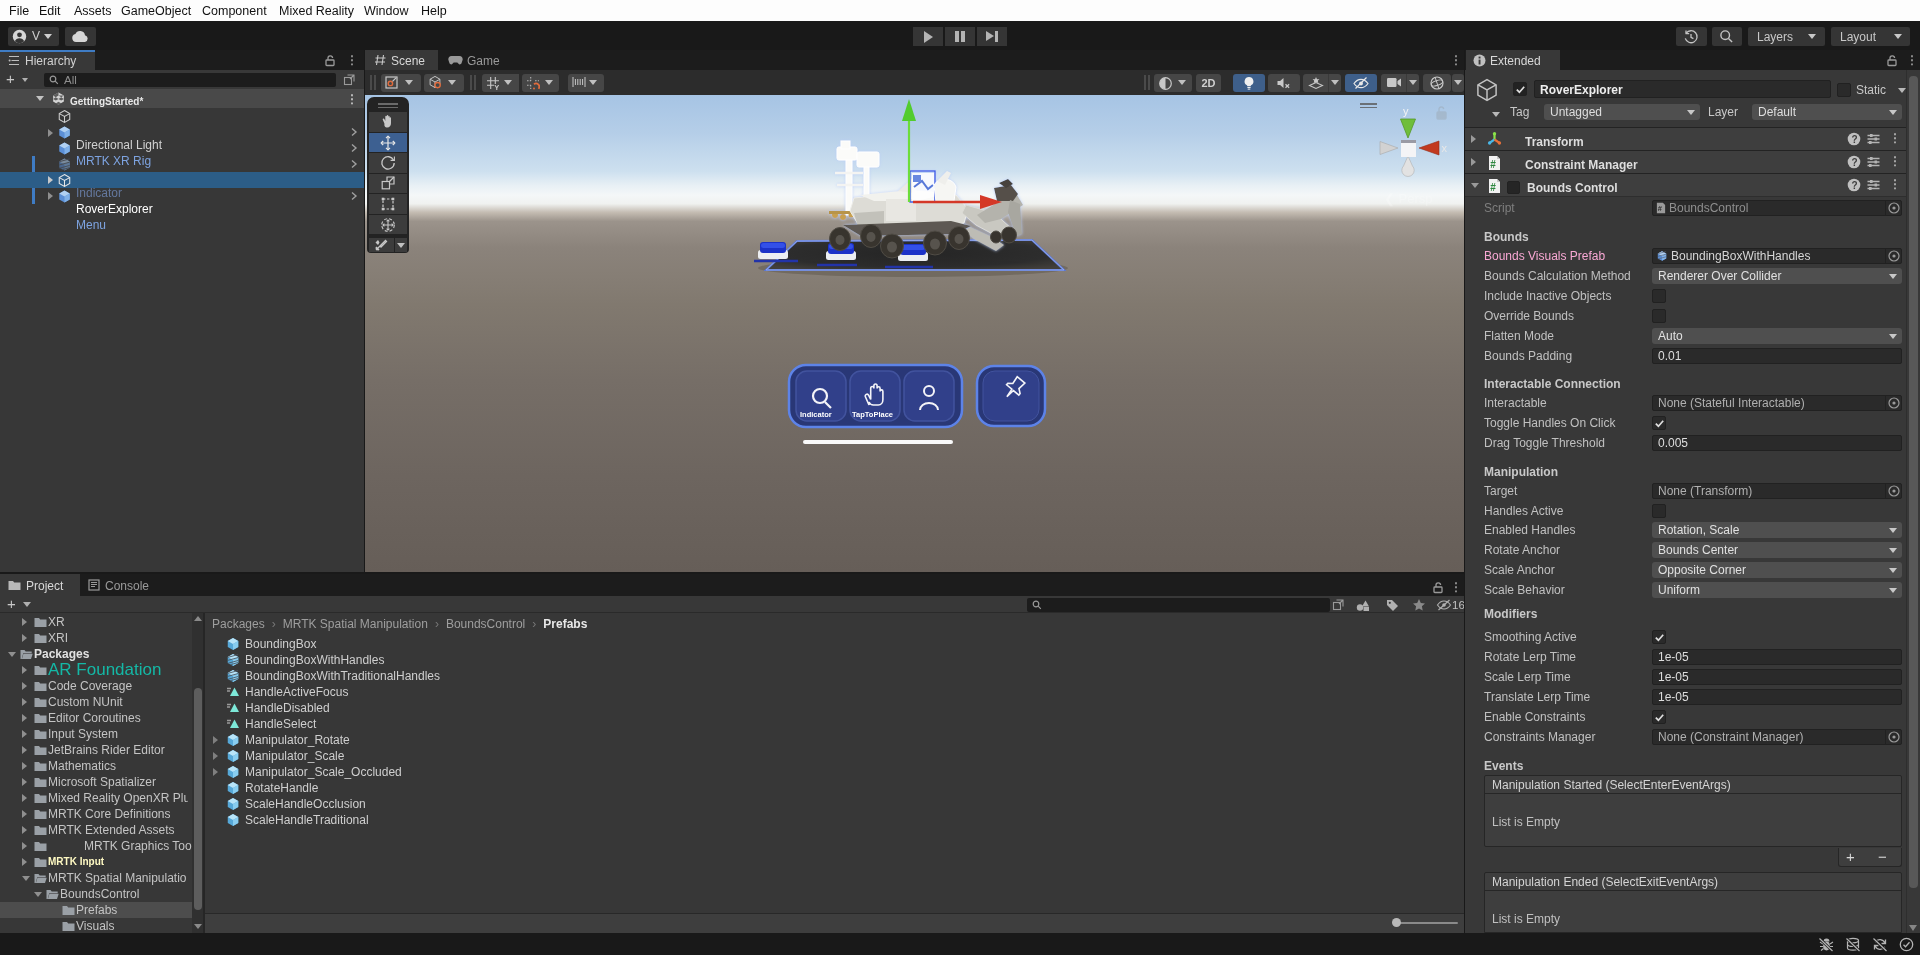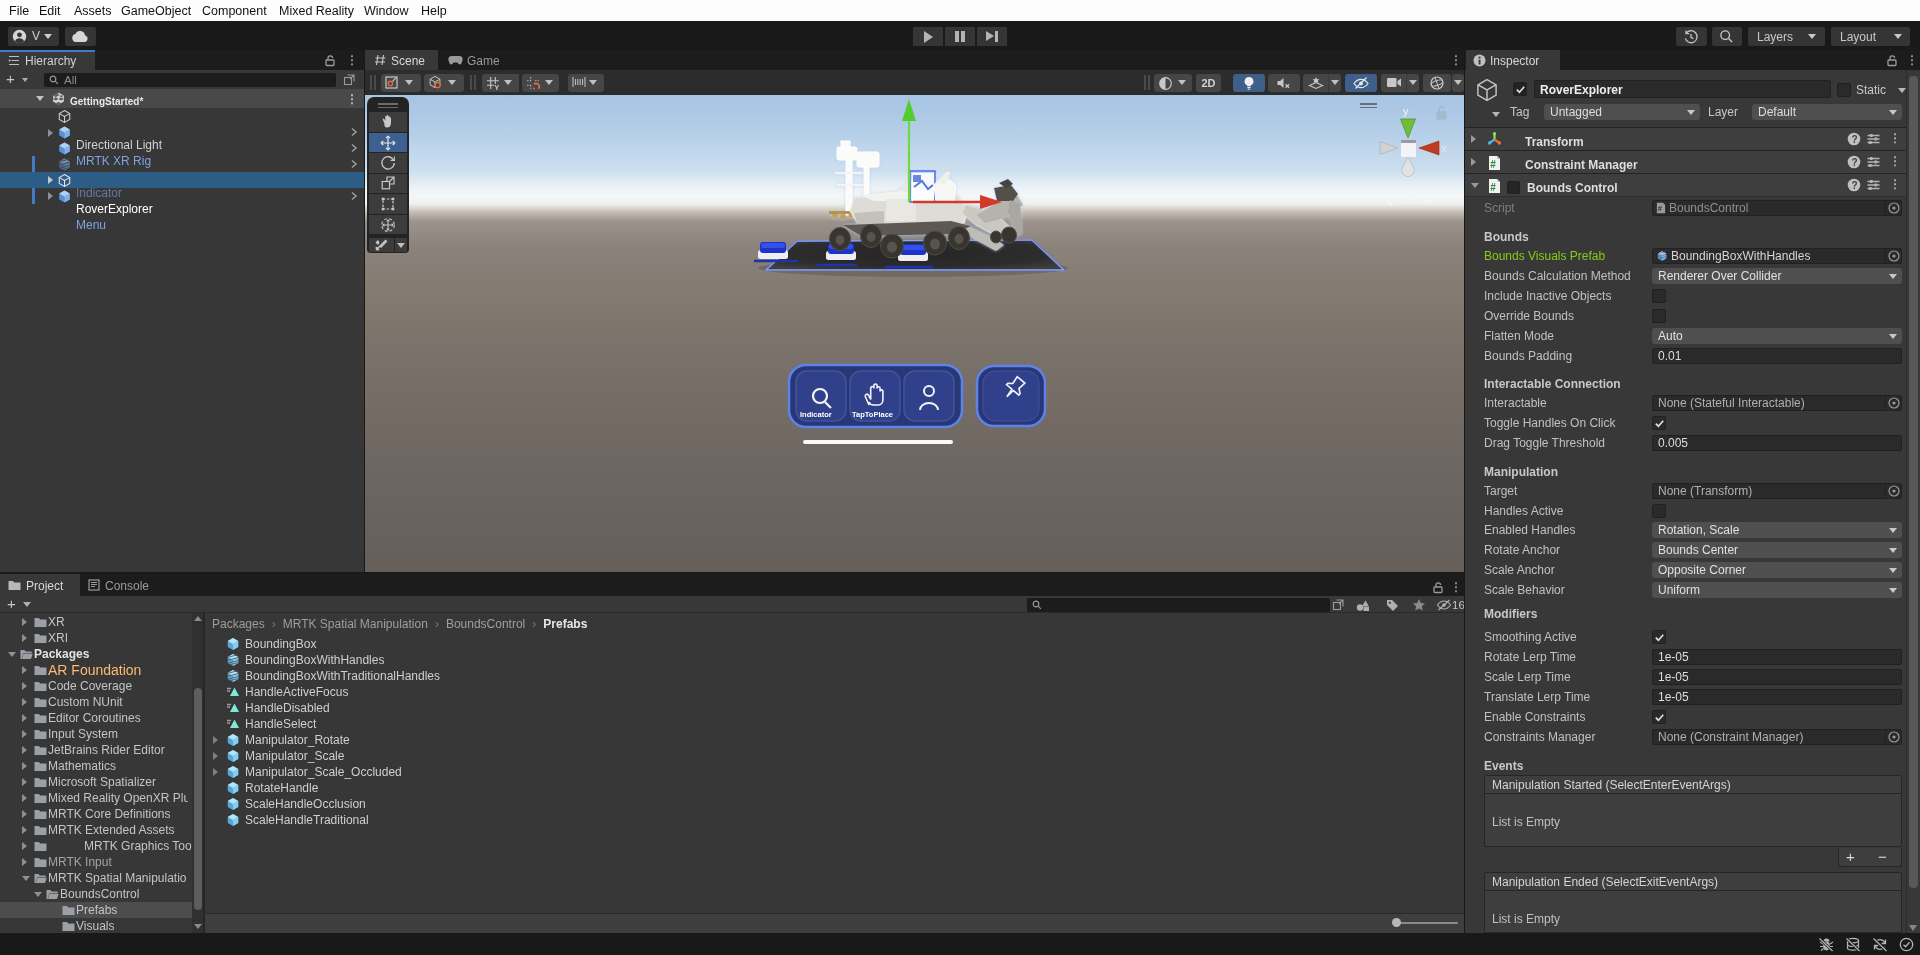--- a/index.html
+++ b/index.html
@@ -480,21 +480,21 @@
   <div id="inspector">
     <div class="abs" style="left:1465px;top:50px;width:455px;height:883px;background:#383838;"></div>
 
     <div class="abs tabbar" style="left:1465px;top:50px;width:455px;height:20px;"></div>
     <div class="abs" style="left:1466px;top:50px;width:94px;height:20px;background:#383838;"></div>
     <svg class="abs" style="left:1473px;top:54px;" width="13" height="13" viewBox="0 0 13 13">
         <circle cx="6.5" cy="6.5" r="6" fill="#c0c0c0"></circle>
         <rect x="5.6" y="2.6" width="1.9" height="1.9" fill="#383838"></rect>
         <rect x="5.6" y="5.6" width="1.9" height="4.9" fill="#383838"></rect>
       </svg>
-    <div class="abs" style="left:1490px;top:53.5px;color:#d8d8d8;font-size:12px;">Inspector</div>
+    <div class="abs" style="left:1490px;top:53.5px;color:#d8d8d8;font-size:12px;">Extended</div>
     <svg class="abs" style="left:1886px;top:55px;" width="12" height="12" viewBox="0 0 12 12" fill="none" stroke="#9a9a9a" stroke-width="1.3">
         <rect x="2" y="5" width="8" height="5.5" rx="0.8"></rect>
         <path d="M4 5V3.4A2.3 2.3 0 0 1 8.6 3"></path>
       </svg>
     <div class="abs" style="left:1906px;top:53px;color:#9a9a9a;font-size:12px;font-weight:bold;">⋮</div>
 
     <svg class="abs" style="left:1474px;top:77px;" width="26" height="26" viewBox="0 0 16 16" fill="none" stroke="#c4c4c4" stroke-width="0.9">
         <path d="M8 1.6l5.6 3.2v6.4L8 14.4 2.4 11.2V4.8z"></path>
         <path d="M2.5 4.9L8 8l5.5-3.1M8 8v6.2"></path>
       </svg>
@@ -588,21 +588,21 @@
           <path d="M1 1h8l3 3v11H1z" fill="#9a9a9a"></path>
           <text x="2.2" y="12.5" font-size="10" font-weight="bold" fill="#2a2a2a">#</text>
         </svg>
         <div class="abs" style="left:1669px;top:201px;height:14px;line-height:14px;color:#8f8f8f;font-size:12px;white-space:nowrap;">BoundsControl</div>
         <div class="abs" style="left:1885px;top:201px;width:16px;height:14px;border-left:1px solid #212121;"></div>
         <svg class="abs" style="left:1888px;top:202px;" width="12" height="12" viewBox="0 0 12 12">
           <circle cx="6" cy="6" r="5" fill="none" stroke="#9a9a9a" stroke-width="1.2"></circle>
           <circle cx="6" cy="6" r="1.6" fill="#9a9a9a"></circle>
         </svg>
     <div class="abs" style="left:1484px;top:229px;height:16px;line-height:16px;color:#c8c8c8;font-weight:bold;font-size:12px;white-space:nowrap;">Bounds</div>
-    <div class="abs" style="left:1484px;top:248px;height:16px;line-height:16px;color:#84cc16;font-size:12px;white-space:nowrap;">Bounds Visuals Prefab</div>
+    <div class="abs" style="left:1484px;top:248px;height:16px;line-height:16px;color:#f9a8d4;font-size:12px;white-space:nowrap;">Bounds Visuals Prefab</div>
     <div class="abs" style="left:1652px;top:248px;width:250px;height:16px;background:#2a2a2a;border:1px solid #212121;border-radius:2px;"></div>
         <svg class="abs" style="left:1656px;top:250px;" width="12" height="12" viewBox="0 0 16 16">
           <path d="M8 1.6l5.6 3.2v6.4L8 14.4 2.4 11.2V4.8z" fill="#5b8fd6"></path>
           <path d="M8 1.6l5.6 3.2L8 8 2.4 4.8z" fill="#b0d0f2"></path>
           <path d="M8 8l5.6-3.2v6.4L8 14.4z" fill="#7fb0e8"></path>
           <path d="M2.5 5l11-3M2.5 8.5l11-3M2.5 12l11-3" stroke="#555c66" stroke-width="0.8"></path>
         </svg>
         <div class="abs" style="left:1671px;top:249px;height:14px;line-height:14px;color:#d6d6d6;font-size:12px;white-space:nowrap;">BoundingBoxWithHandles</div>
         <div class="abs" style="left:1885px;top:249px;width:16px;height:14px;border-left:1px solid #212121;"></div>
         <svg class="abs" style="left:1888px;top:250px;" width="12" height="12" viewBox="0 0 12 12">
@@ -776,21 +776,21 @@
     <div class="abs" style="left:8px;top:651.5px;width:0;height:0;border-left:4px solid transparent;border-right:4px solid transparent;border-top:5px solid #8f8f8f;"></div>
     <svg class="abs" style="left:20px;top:648.5px;" width="13" height="11" viewBox="0 0 13 11">
         <path d="M0.5 1h4l1.2 1.5h6v1.8H3.2L1.8 10H0.5z" fill="#9aa0a6"></path>
         <path d="M3.4 4.8h9.3L11 10H1.9z" fill="#9aa0a6"></path>
       </svg>
     <div class="abs" style="left:34px;top:646px;height:16px;line-height:16px;font-size:12px;font-weight:bold;color:#e2e2e2;white-space:nowrap;max-width:154px;overflow:hidden;">Packages</div>
     <div class="abs" style="left:22px;top:666px;width:0;height:0;border-top:4px solid transparent;border-bottom:4px solid transparent;border-left:5px solid #8f8f8f;"></div>
     <svg class="abs" style="left:34px;top:664.5px;" width="13" height="11" viewBox="0 0 13 11">
         <path d="M0.5 1h4.5l1.2 1.6h6.3V10H0.5z" fill="#9aa0a6"></path>
       </svg>
-    <div class="abs" style="left:48px;top:662px;height:16px;line-height:16px;font-size:14px;font-weight:normal;color:#fdba74;white-space:nowrap;max-width:140px;overflow:hidden;text-align:right;">AR Foundation</div>
+    <div class="abs" style="left:48px;top:662px;height:16px;line-height:16px;font-size:17px;font-weight:normal;color:#14b8a6;white-space:nowrap;max-width:140px;overflow:hidden;text-align:right;">AR Foundation</div>
     <div class="abs" style="left:22px;top:682px;width:0;height:0;border-top:4px solid transparent;border-bottom:4px solid transparent;border-left:5px solid #8f8f8f;"></div>
     <svg class="abs" style="left:34px;top:680.5px;" width="13" height="11" viewBox="0 0 13 11">
         <path d="M0.5 1h4.5l1.2 1.6h6.3V10H0.5z" fill="#9aa0a6"></path>
       </svg>
     <div class="abs" style="left:48px;top:678px;height:16px;line-height:16px;font-size:12px;font-weight:normal;color:#c4c4c4;white-space:nowrap;max-width:140px;overflow:hidden;">Code Coverage</div>
     <div class="abs" style="left:22px;top:698px;width:0;height:0;border-top:4px solid transparent;border-bottom:4px solid transparent;border-left:5px solid #8f8f8f;"></div>
     <svg class="abs" style="left:34px;top:696.5px;" width="13" height="11" viewBox="0 0 13 11">
         <path d="M0.5 1h4.5l1.2 1.6h6.3V10H0.5z" fill="#9aa0a6"></path>
       </svg>
     <div class="abs" style="left:48px;top:694px;height:16px;line-height:16px;font-size:12px;font-weight:normal;color:#c4c4c4;white-space:nowrap;max-width:140px;overflow:hidden;">Custom NUnit</div>
@@ -836,21 +836,21 @@
     <div class="abs" style="left:48px;top:822px;height:16px;line-height:16px;font-size:12px;font-weight:normal;color:#c4c4c4;white-space:nowrap;max-width:140px;overflow:hidden;">MRTK Extended Assets</div>
     <div class="abs" style="left:22px;top:842px;width:0;height:0;border-top:4px solid transparent;border-bottom:4px solid transparent;border-left:5px solid #8f8f8f;"></div>
     <svg class="abs" style="left:34px;top:840.5px;" width="13" height="11" viewBox="0 0 13 11">
         <path d="M0.5 1h4.5l1.2 1.6h6.3V10H0.5z" fill="#9aa0a6"></path>
       </svg>
     <div class="abs" style="left:48px;top:838px;height:16px;line-height:16px;font-size:12px;font-weight:normal;color:#c4c4c4;white-space:nowrap;max-width:140px;overflow:hidden;margin-left:36px;">MRTK Graphics Tools</div>
     <div class="abs" style="left:22px;top:858px;width:0;height:0;border-top:4px solid transparent;border-bottom:4px solid transparent;border-left:5px solid #8f8f8f;"></div>
     <svg class="abs" style="left:34px;top:856.5px;" width="13" height="11" viewBox="0 0 13 11">
         <path d="M0.5 1h4.5l1.2 1.6h6.3V10H0.5z" fill="#9aa0a6"></path>
       </svg>
-    <div class="abs" style="left:48px;top:854px;height:16px;line-height:16px;font-size:12px;font-weight:normal;color:#a3a3a3;white-space:nowrap;max-width:140px;overflow:hidden;">MRTK Input</div>
+    <div class="abs" style="left:48px;top:854px;height:16px;line-height:16px;font-size:10px;font-weight:bold;color:#fef9c3;white-space:nowrap;max-width:140px;overflow:hidden;">MRTK Input</div>
     <div class="abs" style="left:22px;top:875.5px;width:0;height:0;border-left:4px solid transparent;border-right:4px solid transparent;border-top:5px solid #8f8f8f;"></div>
     <svg class="abs" style="left:34px;top:872.5px;" width="13" height="11" viewBox="0 0 13 11">
         <path d="M0.5 1h4l1.2 1.5h6v1.8H3.2L1.8 10H0.5z" fill="#9aa0a6"></path>
         <path d="M3.4 4.8h9.3L11 10H1.9z" fill="#9aa0a6"></path>
       </svg>
     <div class="abs" style="left:48px;top:870px;height:16px;line-height:16px;font-size:12px;font-weight:normal;color:#c4c4c4;white-space:nowrap;max-width:140px;overflow:hidden;">MRTK Spatial Manipulatio</div>
     <div class="abs" style="left:34px;top:891.5px;width:0;height:0;border-left:4px solid transparent;border-right:4px solid transparent;border-top:5px solid #8f8f8f;"></div>
     <svg class="abs" style="left:46px;top:888.5px;" width="13" height="11" viewBox="0 0 13 11">
         <path d="M0.5 1h4l1.2 1.5h6v1.8H3.2L1.8 10H0.5z" fill="#9aa0a6"></path>
         <path d="M3.4 4.8h9.3L11 10H1.9z" fill="#9aa0a6"></path>

